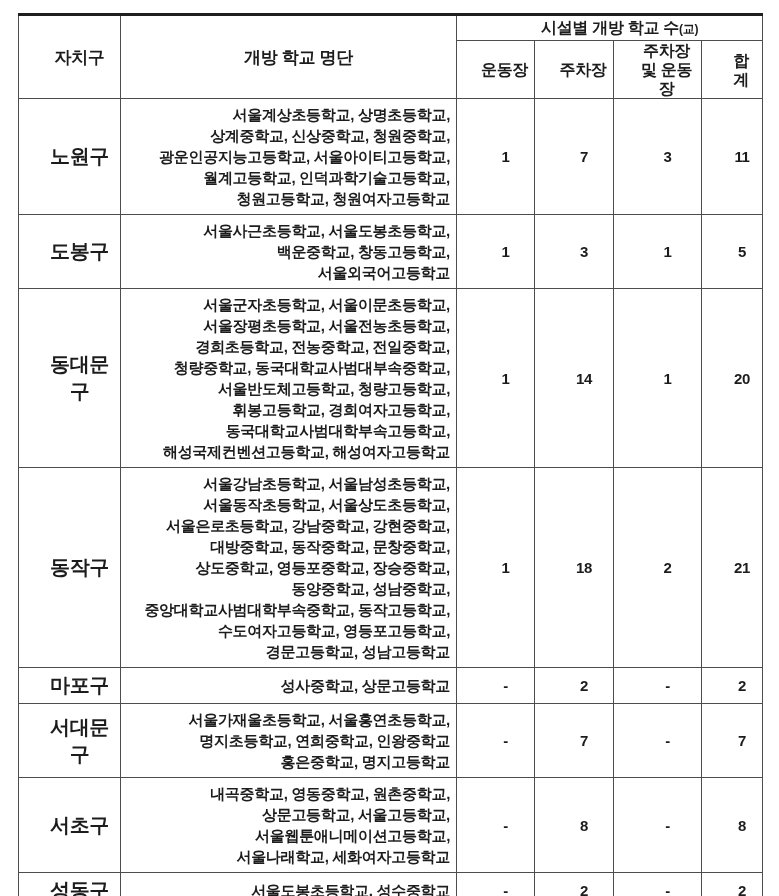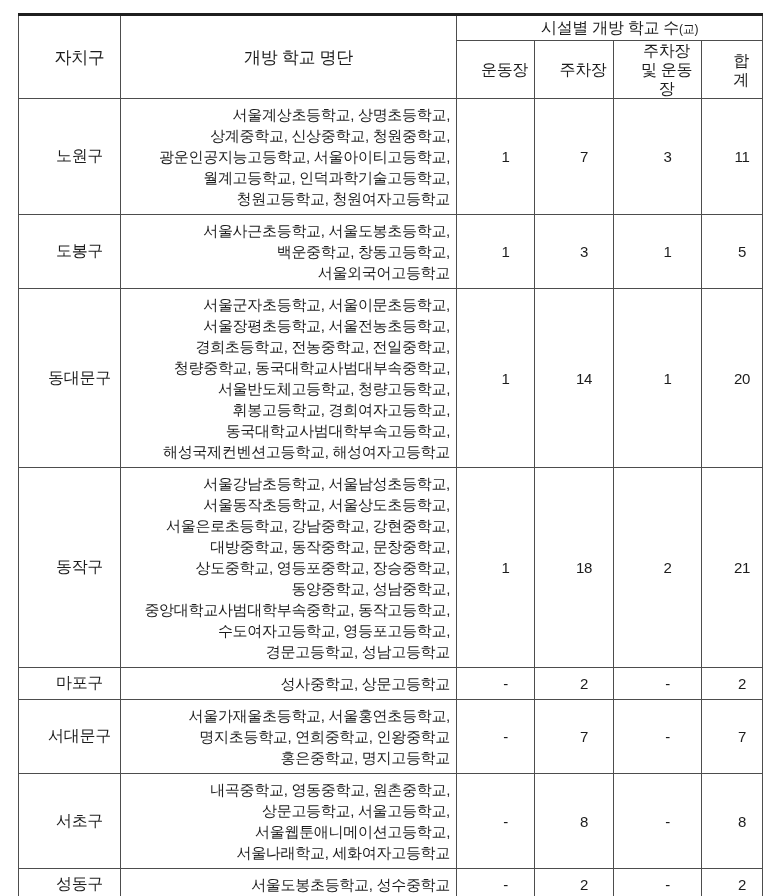--- a/index.html
+++ b/index.html
@@ -22,21 +22,21 @@
     table-layout: fixed;
     border-top: 3px solid #1f1f1f;
     border-bottom: 2px solid #2e2e2e;
     border-left: 1px solid #4d4d4d;
     border-right: 1px solid #4d4d4d;
   }
   table.open-schools th,
   table.open-schools td {
     border: 1px solid #4d4d4d;
     vertical-align: middle;
-    font-weight: normal;
+    font-weight: bold;
     letter-spacing: -0.3px;
     padding-left: 22px;
   }
   th.h-top {
     height: 24px;
     font-size: 16px;
     text-align: center;
     padding: 0 2px;
   }
   th.h-sub {
@@ -49,21 +49,21 @@
   th.h-main {
     font-size: 17px;
     text-align: center;
     padding: 0 2px;
   }
   .unit-small {
     font-size: 12px;
   }
   td.district {
     text-align: center;
-    font-size: 16px;
+    font-size: 20px;
     padding: 4px 2px;
   }
   td.schools {
     font-size: 15px;
     line-height: 21px;
     padding: 5px 6px 5px 9px;
     white-space: pre-line;
     text-align: right;
   }
   td.num {

